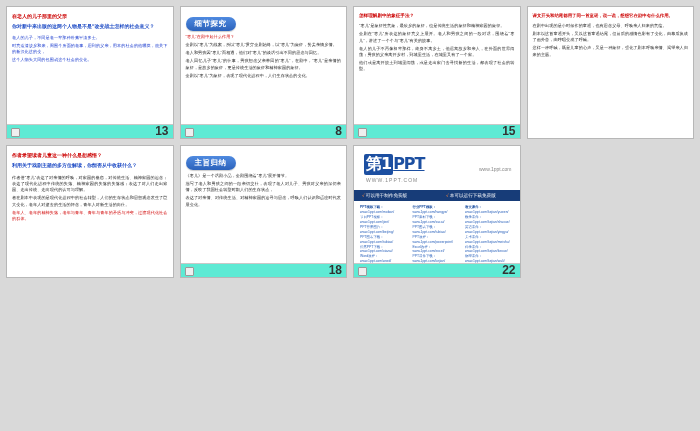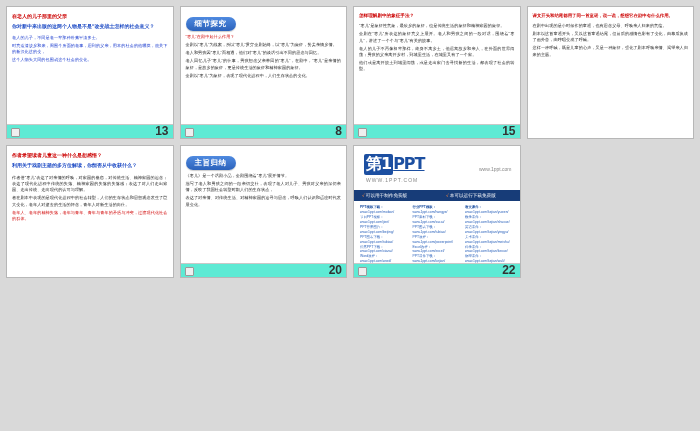--- a/index.html
+++ b/index.html
@@ -287,21 +287,21 @@
       <div class="slide-inner">
         <div class="banner">主旨归纳</div>
         <div class="body-text">
           <p>《枣儿》是一个话剧小品，全剧围绕着“枣儿”展开情节。</p>
           <p>描写了老人和男孩之间的一段亲切交往，表现了老人对儿子、男孩对父亲的深切亲情，反映了我国社会转型时期人们的生存状态，</p>
           <p>表达了对亲情、对传统生活、对精神家园的追寻与思念，呼唤人们认识和适应时代发展变化。</p>
         </div>
       </div>
       <div class="slide-footer">
         <span class="dot"></span>
-        <span class="pg">20</span>
+        <span class="pg">18</span>
       </div>
     </div>
 
 
 
 
     <div class="slide">
       <div class="ppt-cover">
         <div class="ppt-logo-area">
           <div class="ppt-logo">

